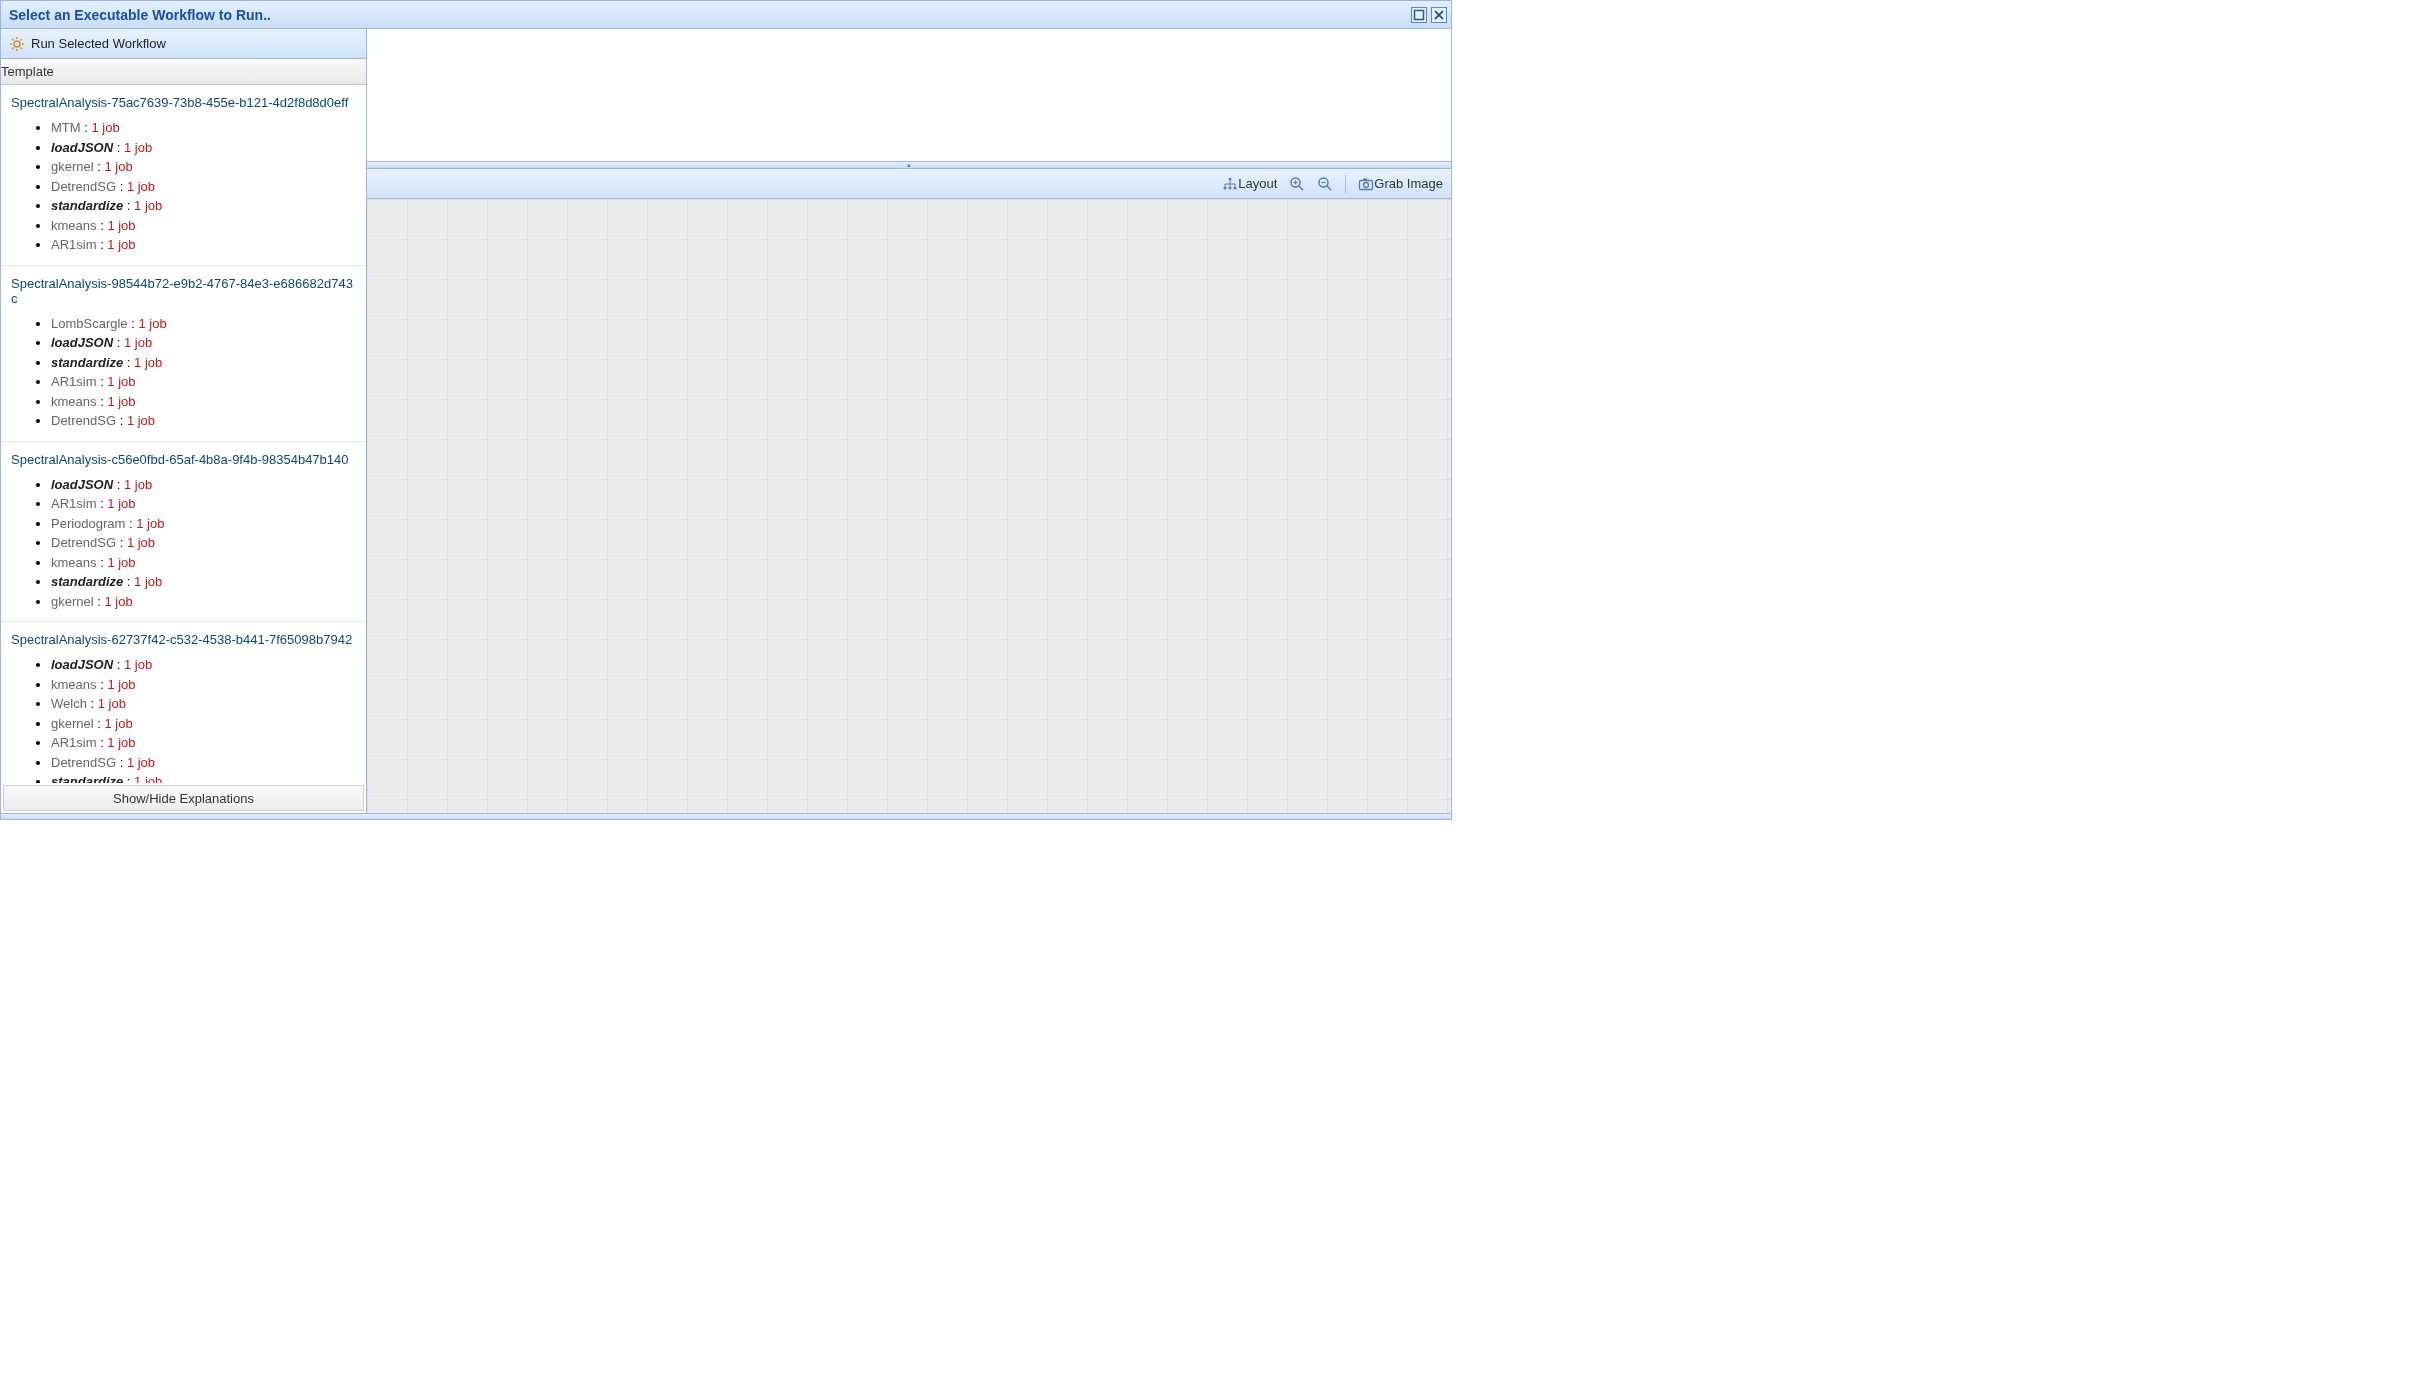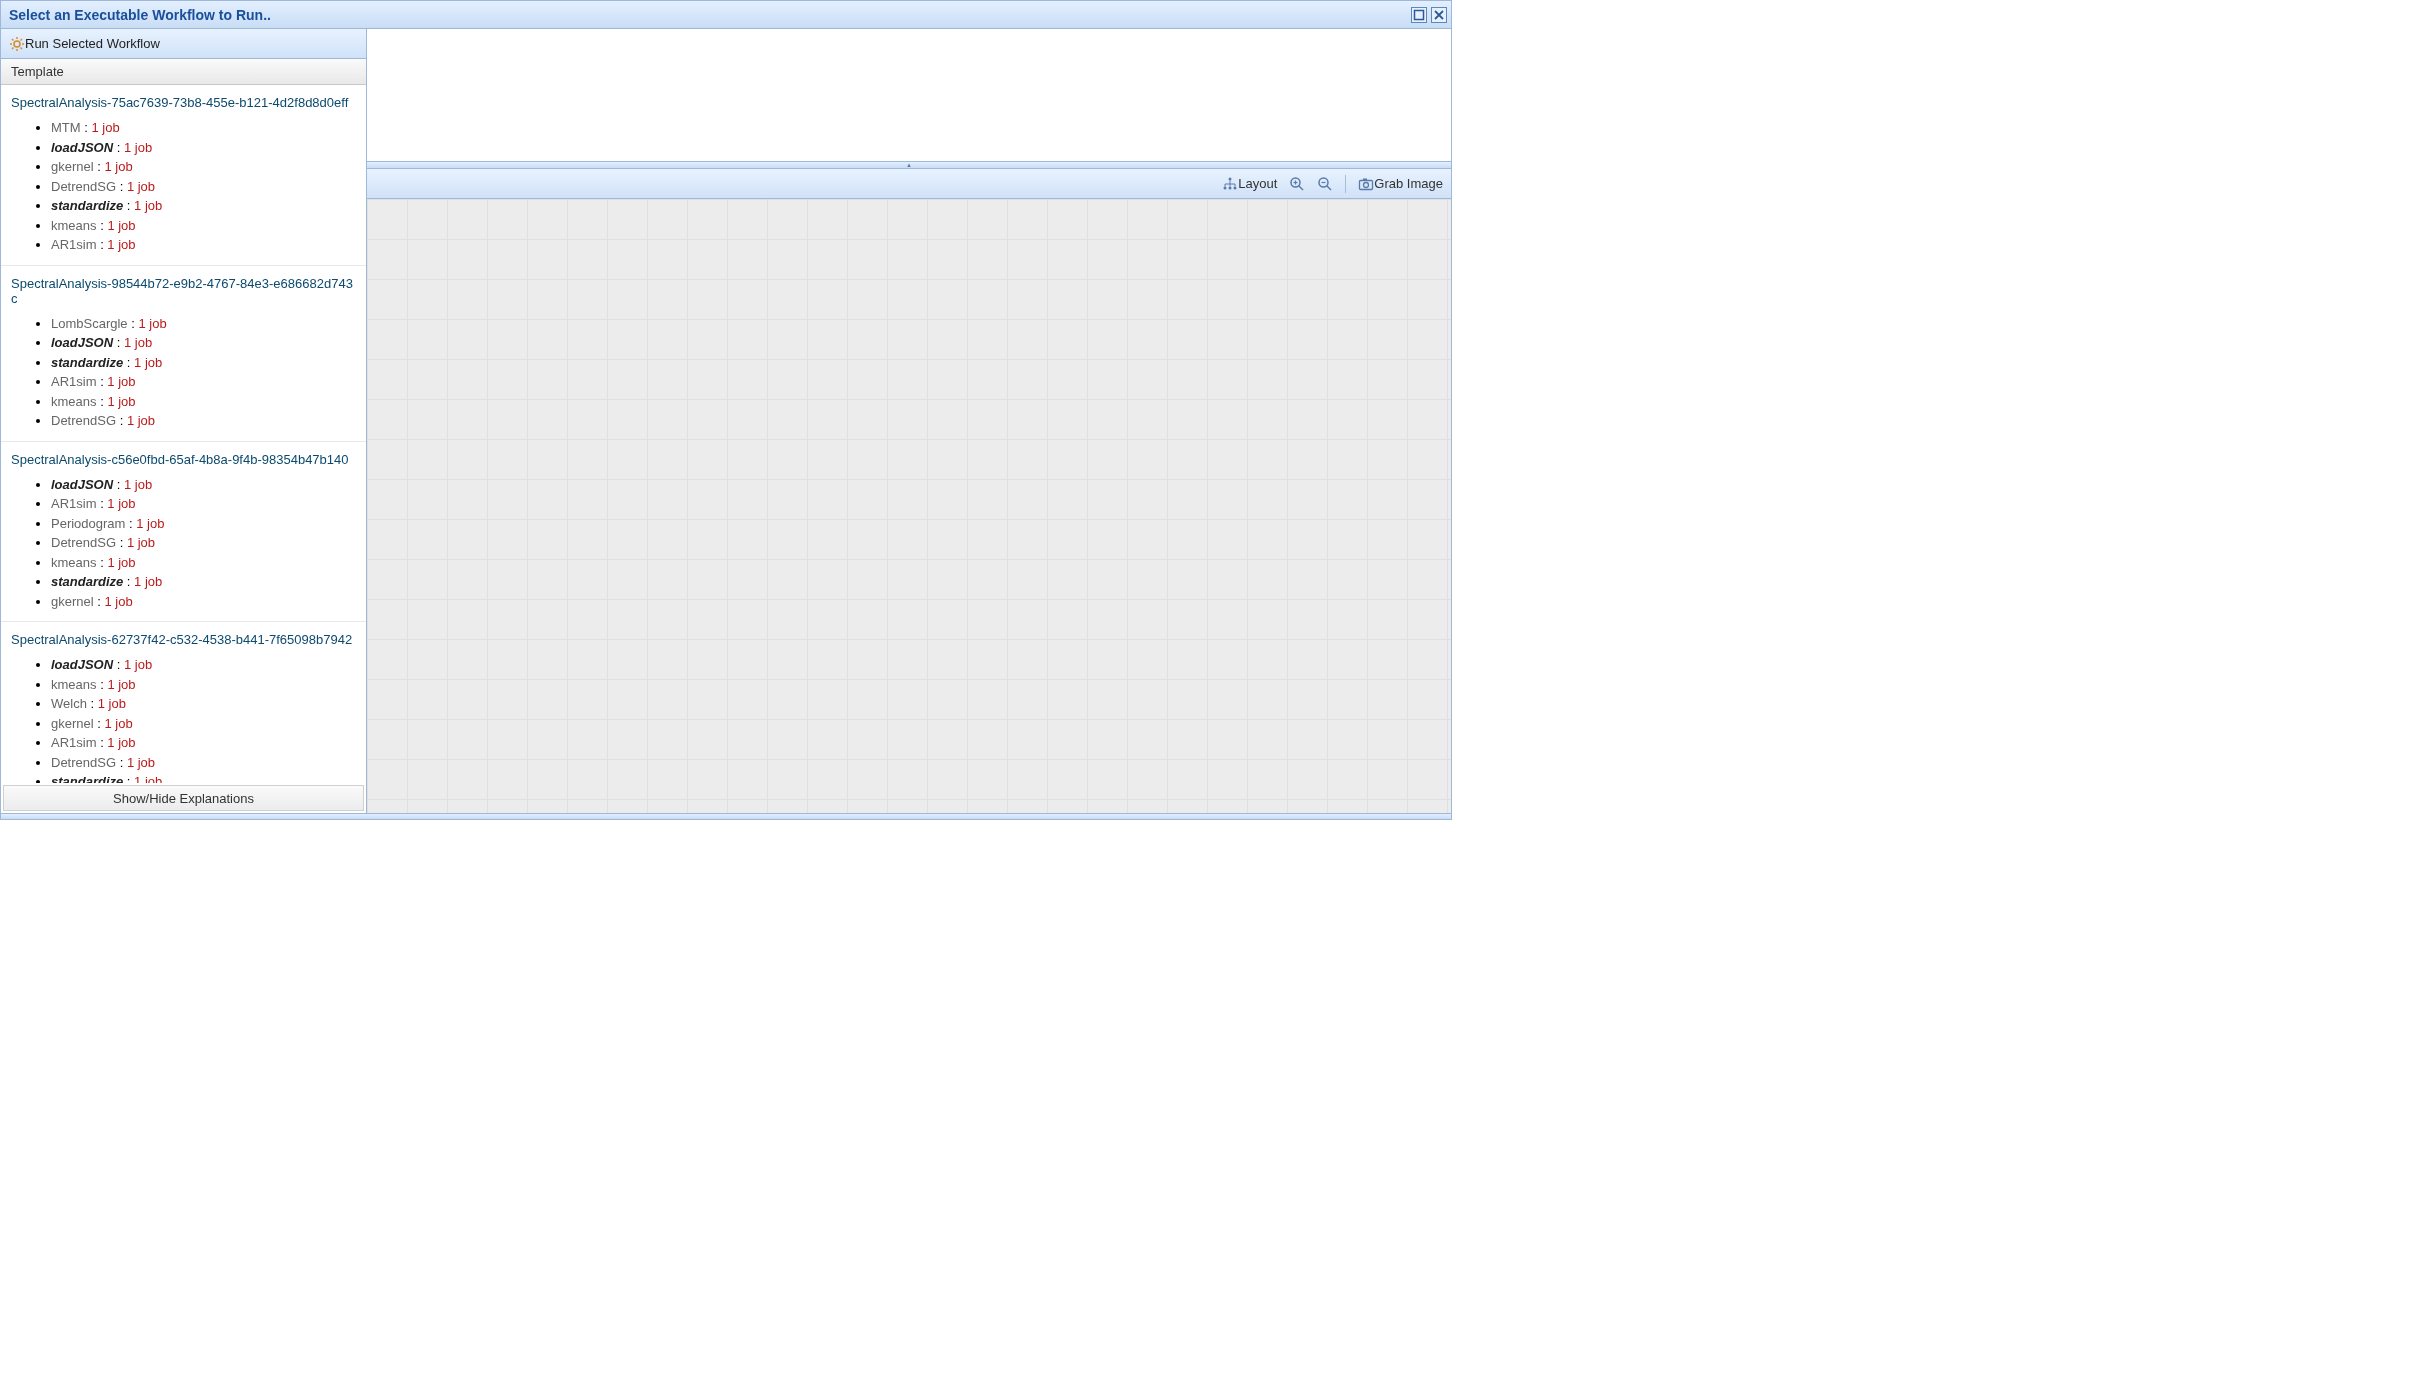--- a/index.html
+++ b/index.html
@@ -67,35 +67,36 @@
   flex-direction: column;
   min-height: 0;
 }
 .toolbar {
   height: 30px;
   background: linear-gradient(#e8f2ff, #d0e2f8);
   border-bottom: 1px solid #a0b8d8;
   display: flex;
   align-items: center;
   padding: 0 8px;
+  gap: 6px;
 }
 .gear-icon {
   width: 16px; height: 16px;
 }
 .toolbar-label {
   font-size: 13px;
   color: #222;
 }
 .col-header {
   height: 26px;
   background: linear-gradient(#fafafa, #e8e8e8);
   border-bottom: 1px solid #c8c8c8;
   display: flex;
   align-items: center;
-  padding: 0 10px;
+  padding: 0 0;
   font-size: 13px;
   color: #333;
 }
 .template-list {
   flex: 1;
   overflow-y: auto;
   background: #fff;
 }
 .template-item {
   border-bottom: 1px solid #e8e8e8;

